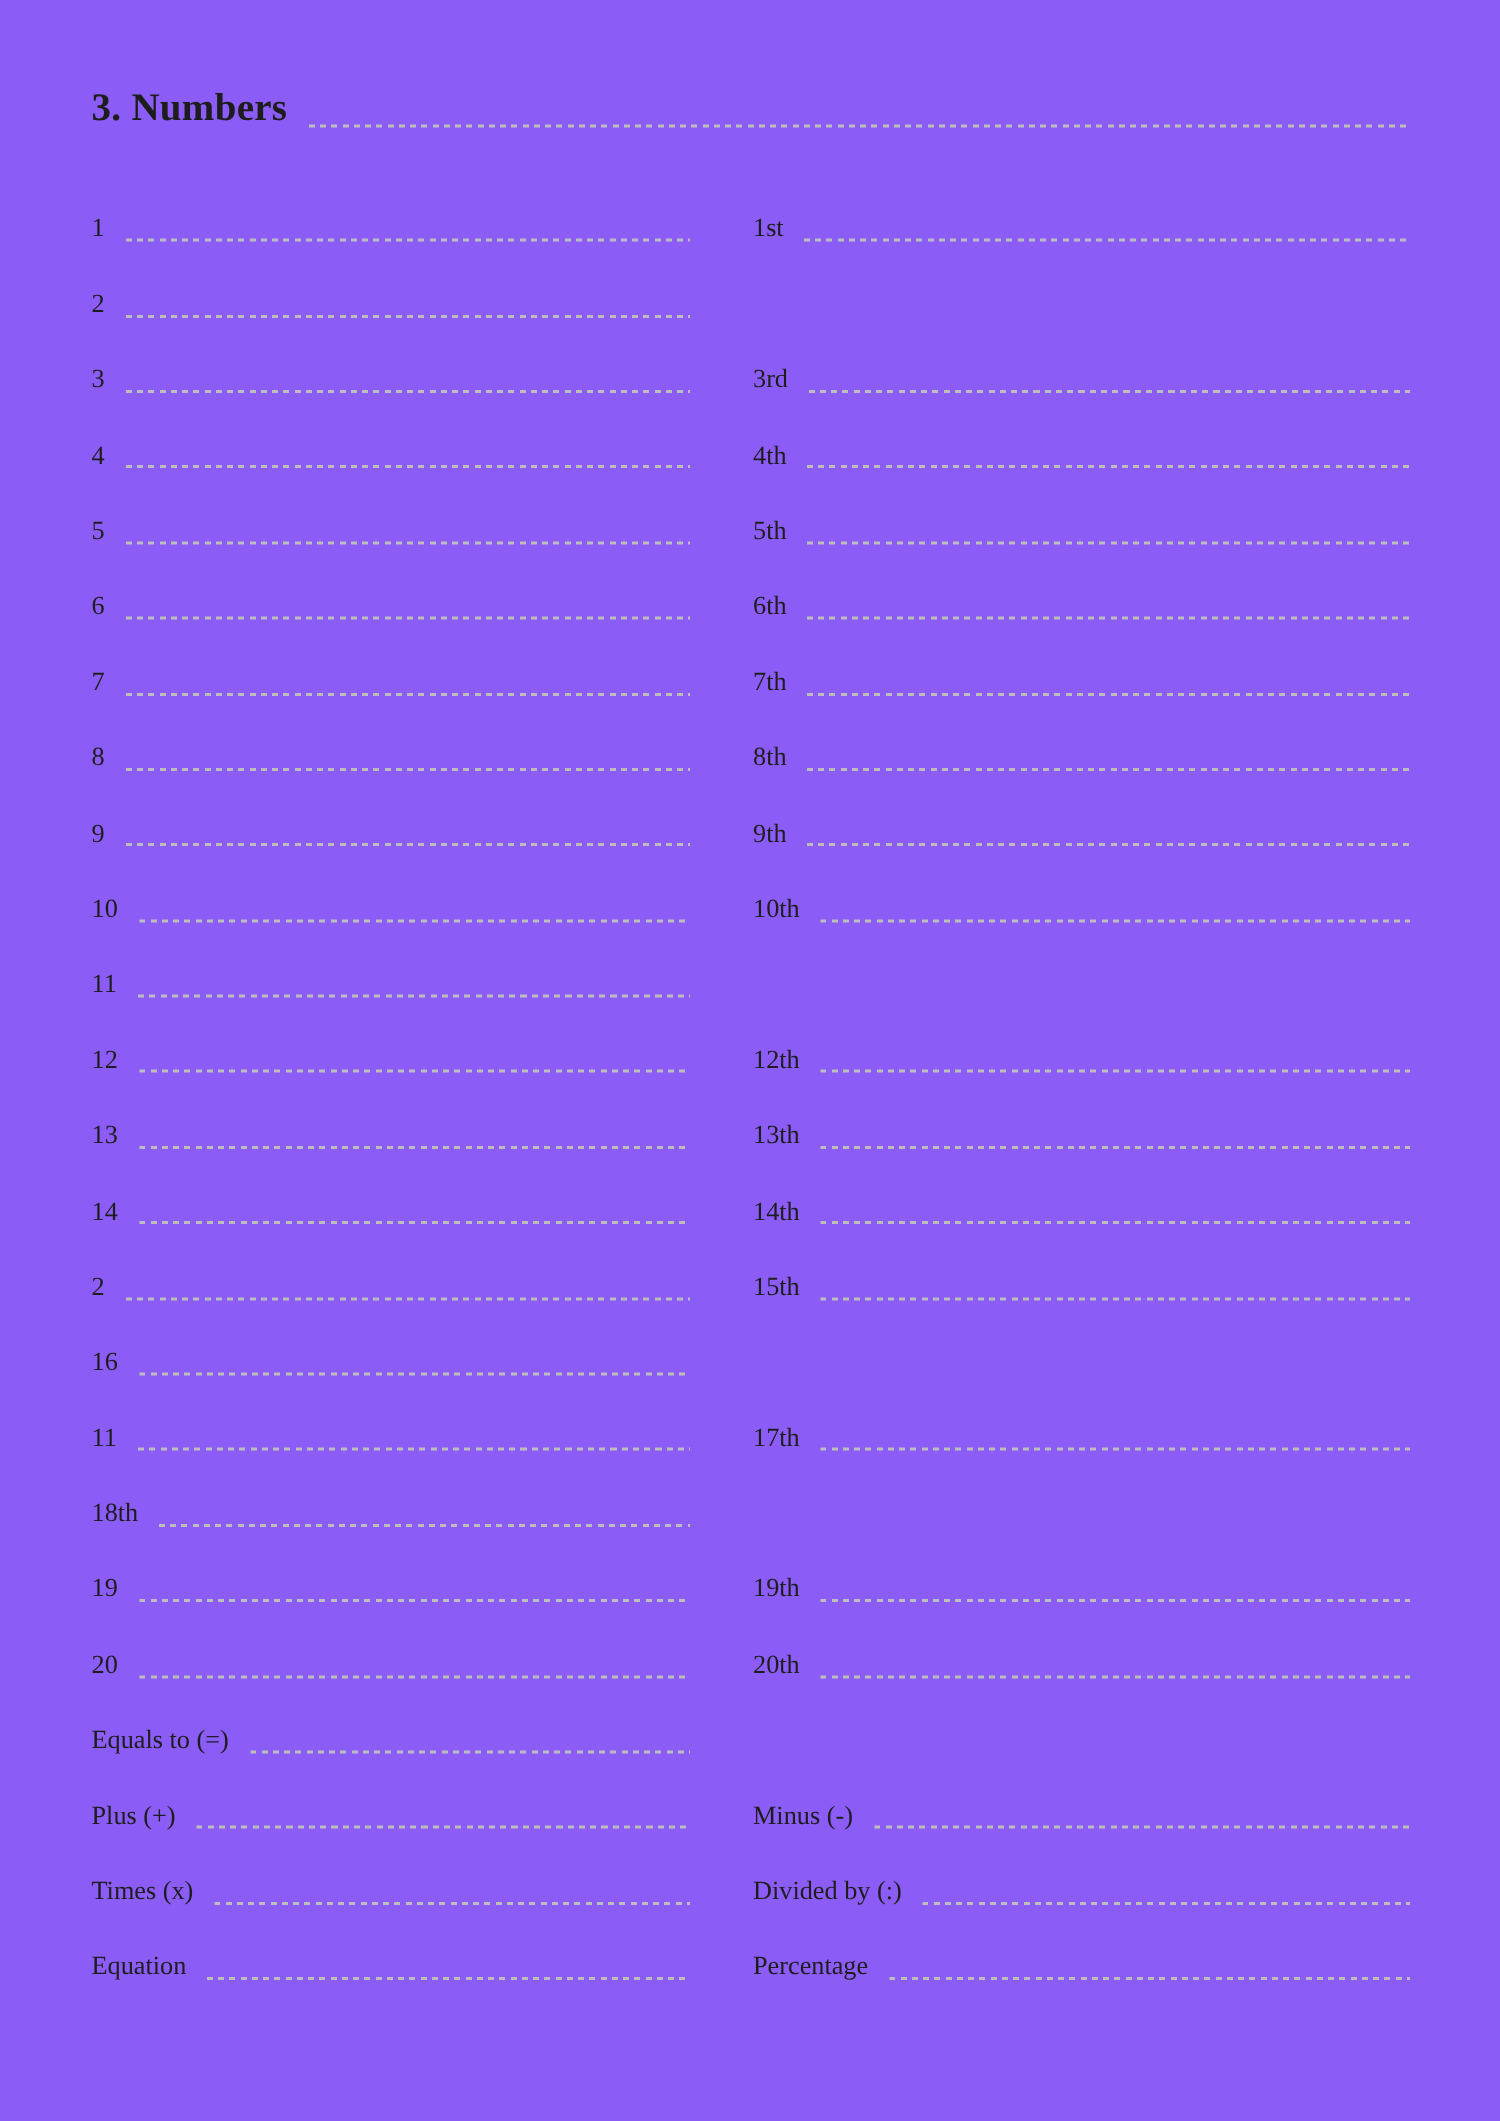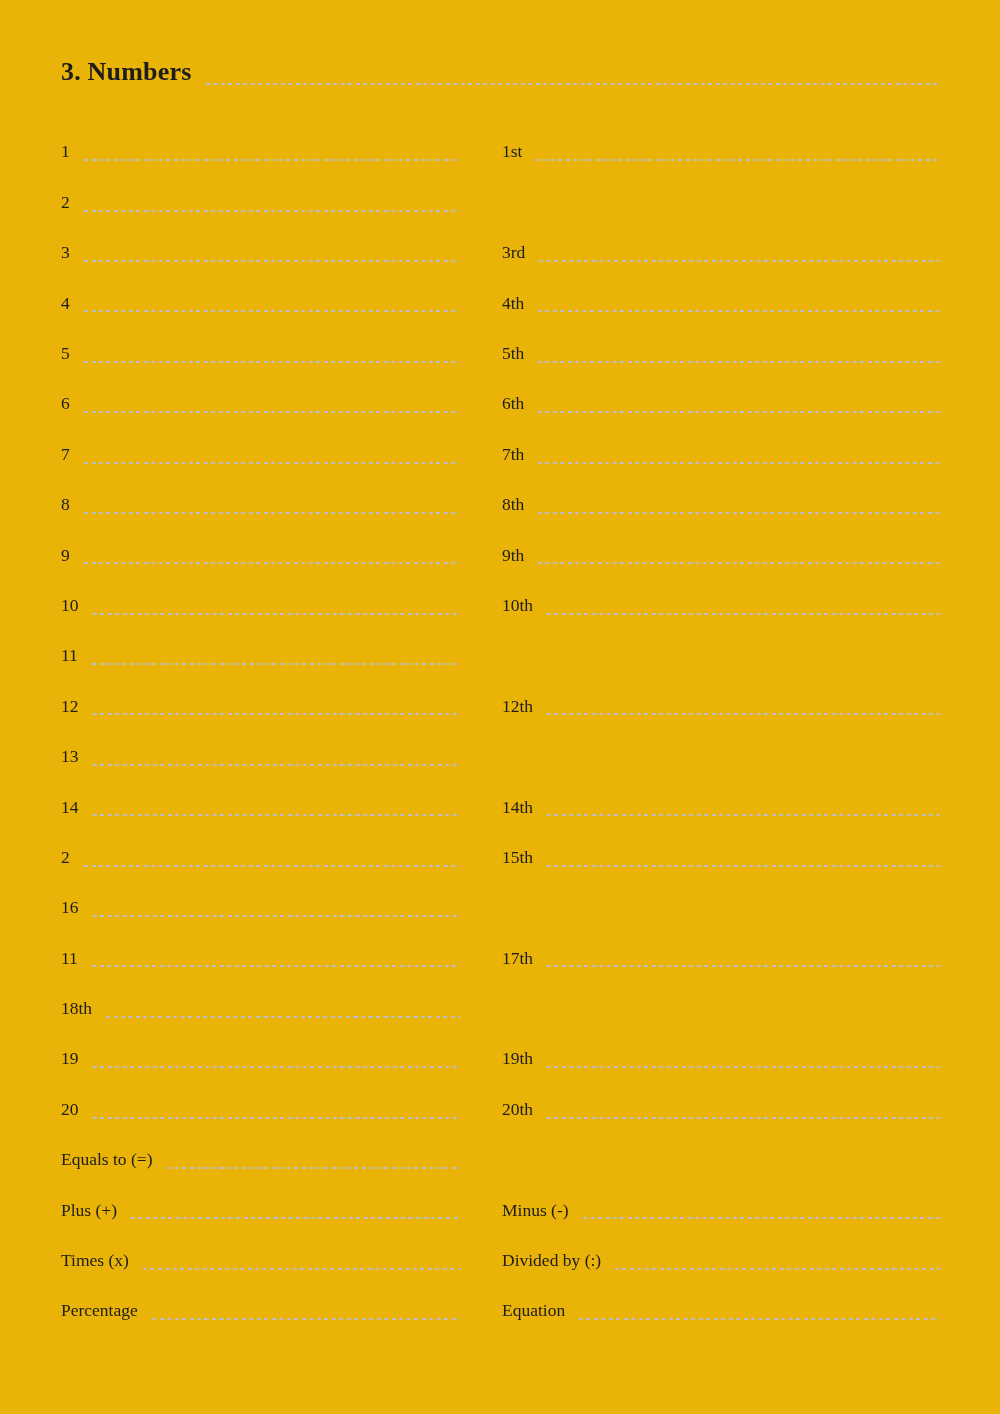--- a/index.html
+++ b/index.html
@@ -1,21 +1,21 @@
 <!DOCTYPE html>
 <html><head>
 <meta charset="utf-8">
 <style>
   html, body { margin: 0; padding: 0; background: #e9e9e9; }
   .page {
     position: relative;
     width: 1000px;
     height: 1414px;
     margin: 0 auto;
-    background: #eab308;
+    background: #8b5cf6;
     box-sizing: border-box;
     padding: 0 60px 0 61px;
     font-family: "Liberation Serif", "DejaVu Serif", serif;
     color: var(--text-color, #1d1d1d);
     overflow: hidden;
   }
   .title-row {
     display: flex;
     align-items: center;
     padding-top: 56px;
@@ -196,20 +196,24 @@
         <span class="term-label">12th</span>
         <span class="leader"></span>
       </div>
     </div>
 
     <div class="row">
       <div class="cell">
         <span class="term-label">13</span>
         <span class="leader"></span>
       </div>
+      <div class="cell">
+        <span class="term-label">13th</span>
+        <span class="leader"></span>
+      </div>
     </div>
 
     <div class="row">
       <div class="cell">
         <span class="term-label">14</span>
         <span class="leader"></span>
       </div>
       <div class="cell">
         <span class="term-label">14th</span>
         <span class="leader"></span>
@@ -298,23 +302,23 @@
         <span class="leader"></span>
       </div>
       <div class="cell">
         <span class="term-label">Divided by (:)</span>
         <span class="leader"></span>
       </div>
     </div>
 
     <div class="row">
       <div class="cell">
+        <span class="term-label">Equation</span>
+        <span class="leader"></span>
+      </div>
+      <div class="cell">
         <span class="term-label">Percentage</span>
         <span class="leader"></span>
       </div>
-      <div class="cell">
-        <span class="term-label">Equation</span>
-        <span class="leader"></span>
-      </div>
     </div>
   </div>
 
 </div>
 
 </body></html>

